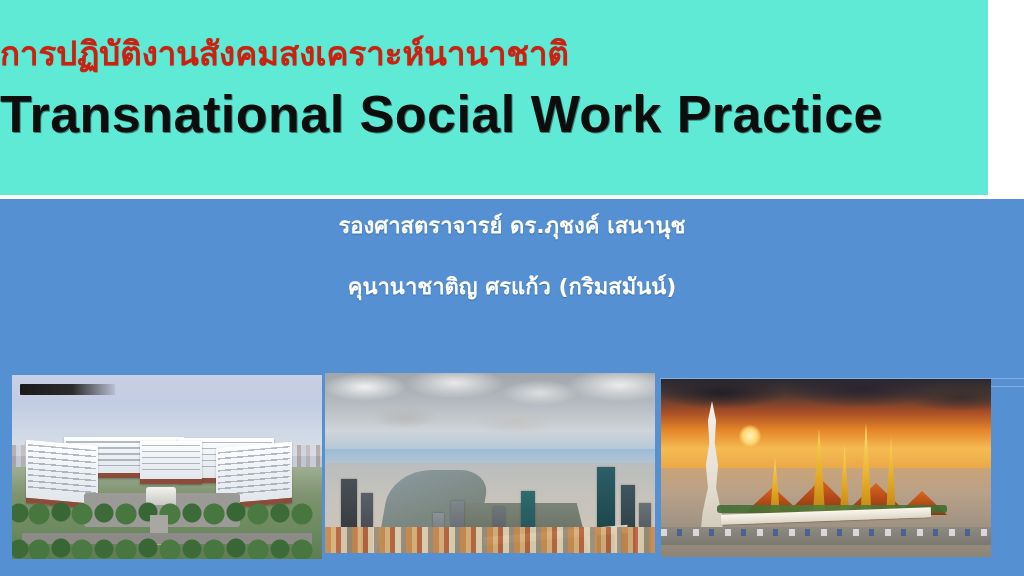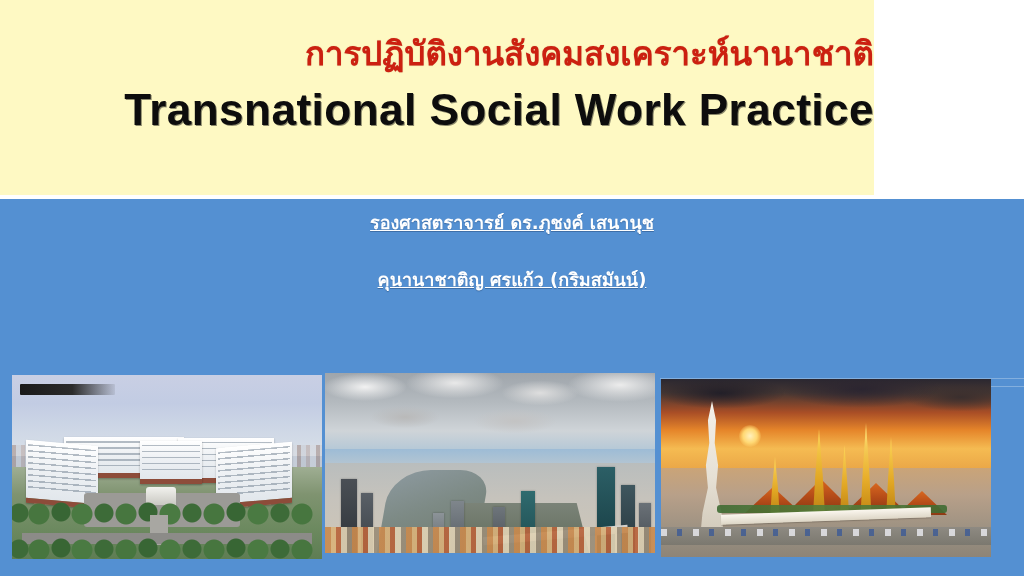--- a/index.html
+++ b/index.html
@@ -19,43 +19,43 @@
     height: 576px;
     background: #ffffff;
     overflow: hidden;
   }
 
   
   .title-band {
     position: absolute;
     left: 0;
     top: 0;
-    width: 874px;
+    width: 988px;
     height: 195px;
-    background: #fef9c3;
+    background: #5eead4;
     display: flex;
     flex-direction: column;
-    align-items: flex-end;
+    align-items: flex-start;
     justify-content: flex-start;
   }
   .title-thai {
     margin-top: 36px;
     color: #cc2010;
     font-size: 33px;
     font-weight: bold;
     line-height: 1.1;
     letter-spacing: 0px;
     white-space: nowrap;
     font-family: "DejaVu Sans", "Liberation Sans", sans-serif;
     text-shadow: 0 0 1px rgba(120,20,10,0.35);
   }
   .title-en {
     margin-top: 14px;
     color: #0d0d0d;
-    font-size: 44px;
+    font-size: 52px;
     font-weight: bold;
     line-height: 1.1;
     letter-spacing: 0.5px;
     white-space: nowrap;
     font-family: "Liberation Sans", sans-serif;
     text-shadow: 1px 1px 0 rgba(0,0,0,0.45);
   }
 
   
   .divider {
@@ -78,27 +78,26 @@
   }
   .presenters {
     position: absolute;
     left: 0;
     top: 14px;
     width: 1024px;
     text-align: center;
   }
   .presenter-line {
     color: #ffffff;
-    font-size: 18px;
+    font-size: 22px;
     font-weight: bold;
     line-height: 1.15;
     white-space: nowrap;
     font-family: "DejaVu Sans", "Liberation Sans", sans-serif;
     text-shadow: 0 1px 1px rgba(20,50,90,0.35);
-    text-decoration: underline;
   }
   .presenter-line.second {
     margin-top: 36px;
   }
 
   
   .hairline {
     position: absolute;
     background: rgba(255,255,255,0.28);
     height: 1px;

